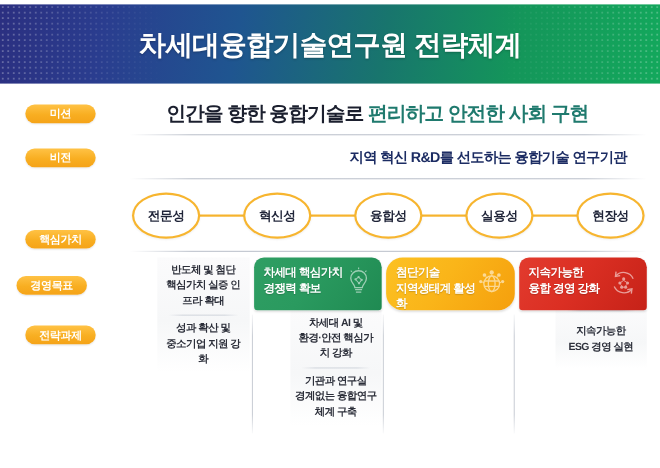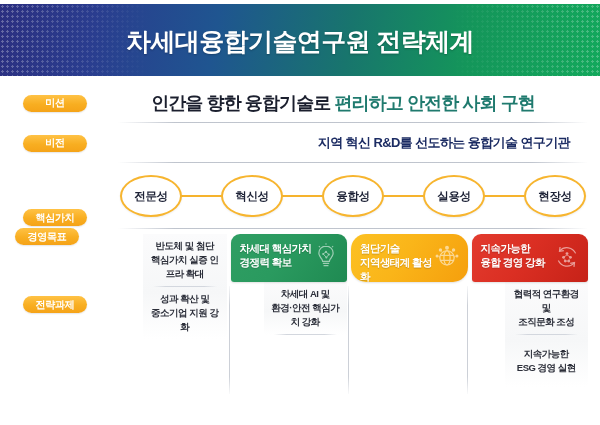--- a/index.html
+++ b/index.html
@@ -197,21 +197,21 @@
     color: #1f2438;
     font-size: 11.5px;
     font-weight: bold;
     letter-spacing: -0.4px;
     box-shadow: 0 1px 2px rgba(0,0,0,0.07);
   }
 
   
   .row-goals-label {
     position: absolute;
-    left: 0; top: 228px;
+    left: 0; top: 251px;
     width: 94px;
     display: flex;
     justify-content: center;
     text-align: center;
   }
   .row-tasks-label {
     position: absolute;
     left: 0; top: 296px;
     width: 110px;
     display: flex;
@@ -407,20 +407,26 @@
         </span>
       </div>
       <div class="task-wrap">
         <div class="task">
           <div>
             <span>차세대 AI 및</span><br>
             <span>환경·안전 핵심가치 강화</span>
           </div>
         </div>
         <div class="task-div"></div>
+        <div class="task">
+          <div>
+            <span>기관과 연구실</span><br>
+            <span>경계없는 융합연구체계 구축</span>
+          </div>
+        </div>
       </div>
     </div>
 
     <div class="col">
       <div class="card-head c3">
         <div class="ttl">
           <span>첨단기술</span><br>
           <span>지역생태계 활성화</span>
         </div>
         <span class="card-icon">
@@ -461,26 +467,20 @@
               <circle cx="14.1" cy="21.4" r="1.5"></circle>
               <circle cx="17.9" cy="21.4" r="1.5"></circle>
             </g>
             <g stroke-width="0.9">
               <path d="M16 14.9l-3.2 2M16 14.9l3.2 2M12.9 18.7l1.1 1.4M19.1 18.7l-1.1 1.4M15 21.4h2"></path>
             </g>
           </svg>
         </span>
       </div>
       <div class="task-wrap">
-        <div class="task">
-          <div>
-            <span>협력적 연구환경 및</span><br>
-            <span>조직문화 조성</span>
-          </div>
-        </div>
         <div class="task-div"></div>
         <div class="task">
           <div>
             <span>지속가능한</span><br>
             <span>ESG 경영 실현</span>
           </div>
         </div>
       </div>
     </div>
 

